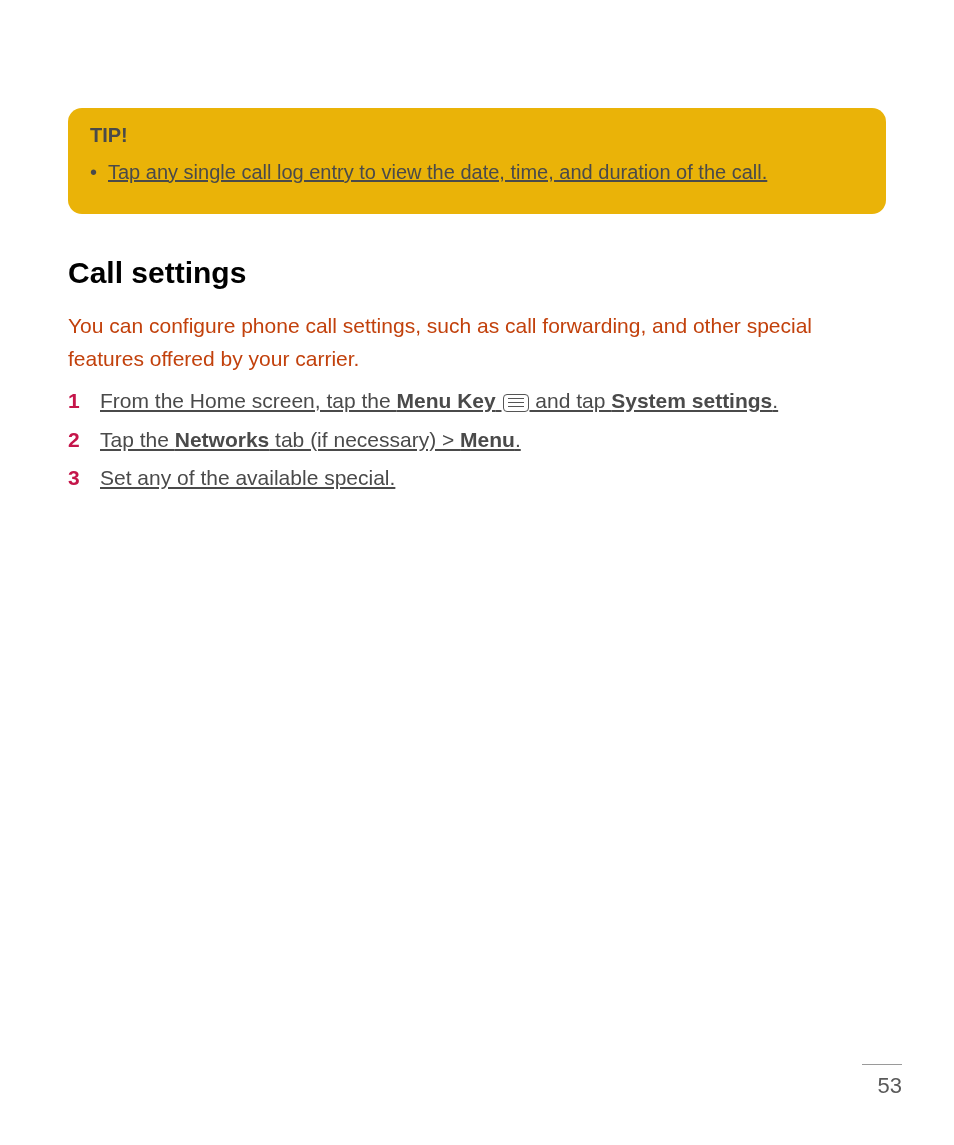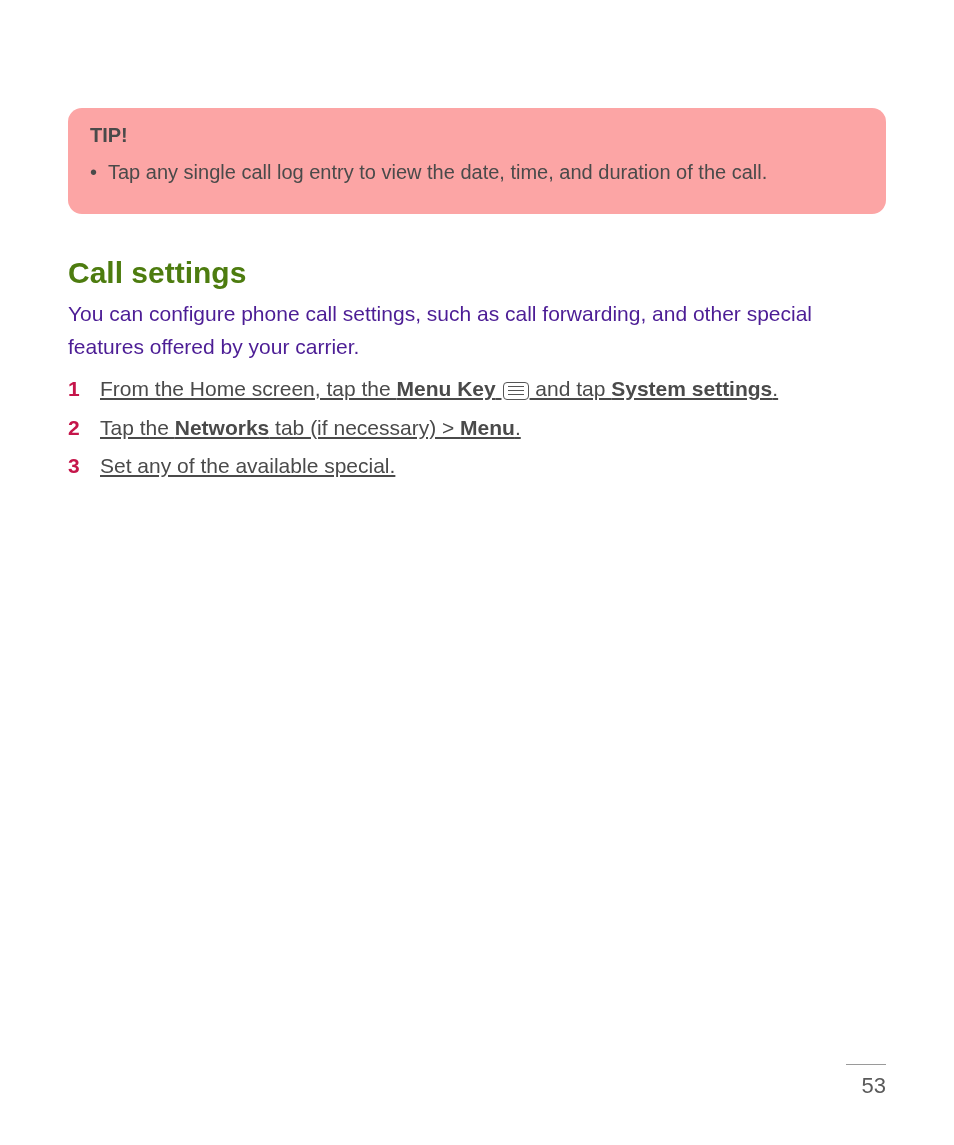--- a/index.html
+++ b/index.html
@@ -9,33 +9,34 @@
     color: #4a4a4a;
     width: 954px;
     height: 1145px;
     position: relative;
     background: #fff;
   }
   .page {
     padding: 108px 68px 0 68px;
   }
   .tip-box {
-    background: #fca5a5;
+    background: #eab308;
     border-radius: 14px;
     padding: 16px 22px 22px 22px;
     margin-bottom: 42px;
   }
   .tip-title {
     font-weight: 700;
     font-size: 20px;
     color: #4a4a4a;
     margin-bottom: 10px;
   }
   .tip-list {
     list-style: none;
+    text-decoration: underline;
   }
   .tip-list li {
     position: relative;
     padding-left: 18px;
     font-size: 20px;
     line-height: 1.55;
     color: #4a4a4a;
     font-weight: 300;
     margin-bottom: 4px;
   }
@@ -64,27 +65,27 @@
     position: absolute;
     left: 4px; right: 4px;
     top: 3px;
     height: 1.5px;
     background: #555;
     box-shadow: 0 4px 0 #555, 0 8px 0 #555;
   }
   .section-heading {
     font-size: 30px;
     font-weight: 700;
-    color: #4d7c0f;
-    margin-bottom: 8px;
+    color: #000000;
+    margin-bottom: 20px;
   }
   .body-text {
     font-size: 21px;
     line-height: 1.55;
-    color: #4c1d95;
+    color: #c2410c;
     font-weight: 300;
     margin-bottom: 10px;
   }
   .step-list {
     list-style: none;
     counter-reset: step;
     text-decoration: underline;
   }
   .step-list li {
     position: relative;
@@ -100,21 +101,21 @@
     content: counter(step);
     position: absolute;
     left: 0;
     top: 0;
     font-weight: 700;
     color: #c5154a;
     font-size: 21px;
   }
   .page-num {
     position: absolute;
-    right: 68px;
+    right: 52px;
     bottom: 46px;
     font-size: 22px;
     color: #5a5a5a;
     font-weight: 300;
     border-top: 1px solid #9a9a9a;
     padding-top: 8px;
     padding-left: 16px;
   }
 </style>
 </head>

